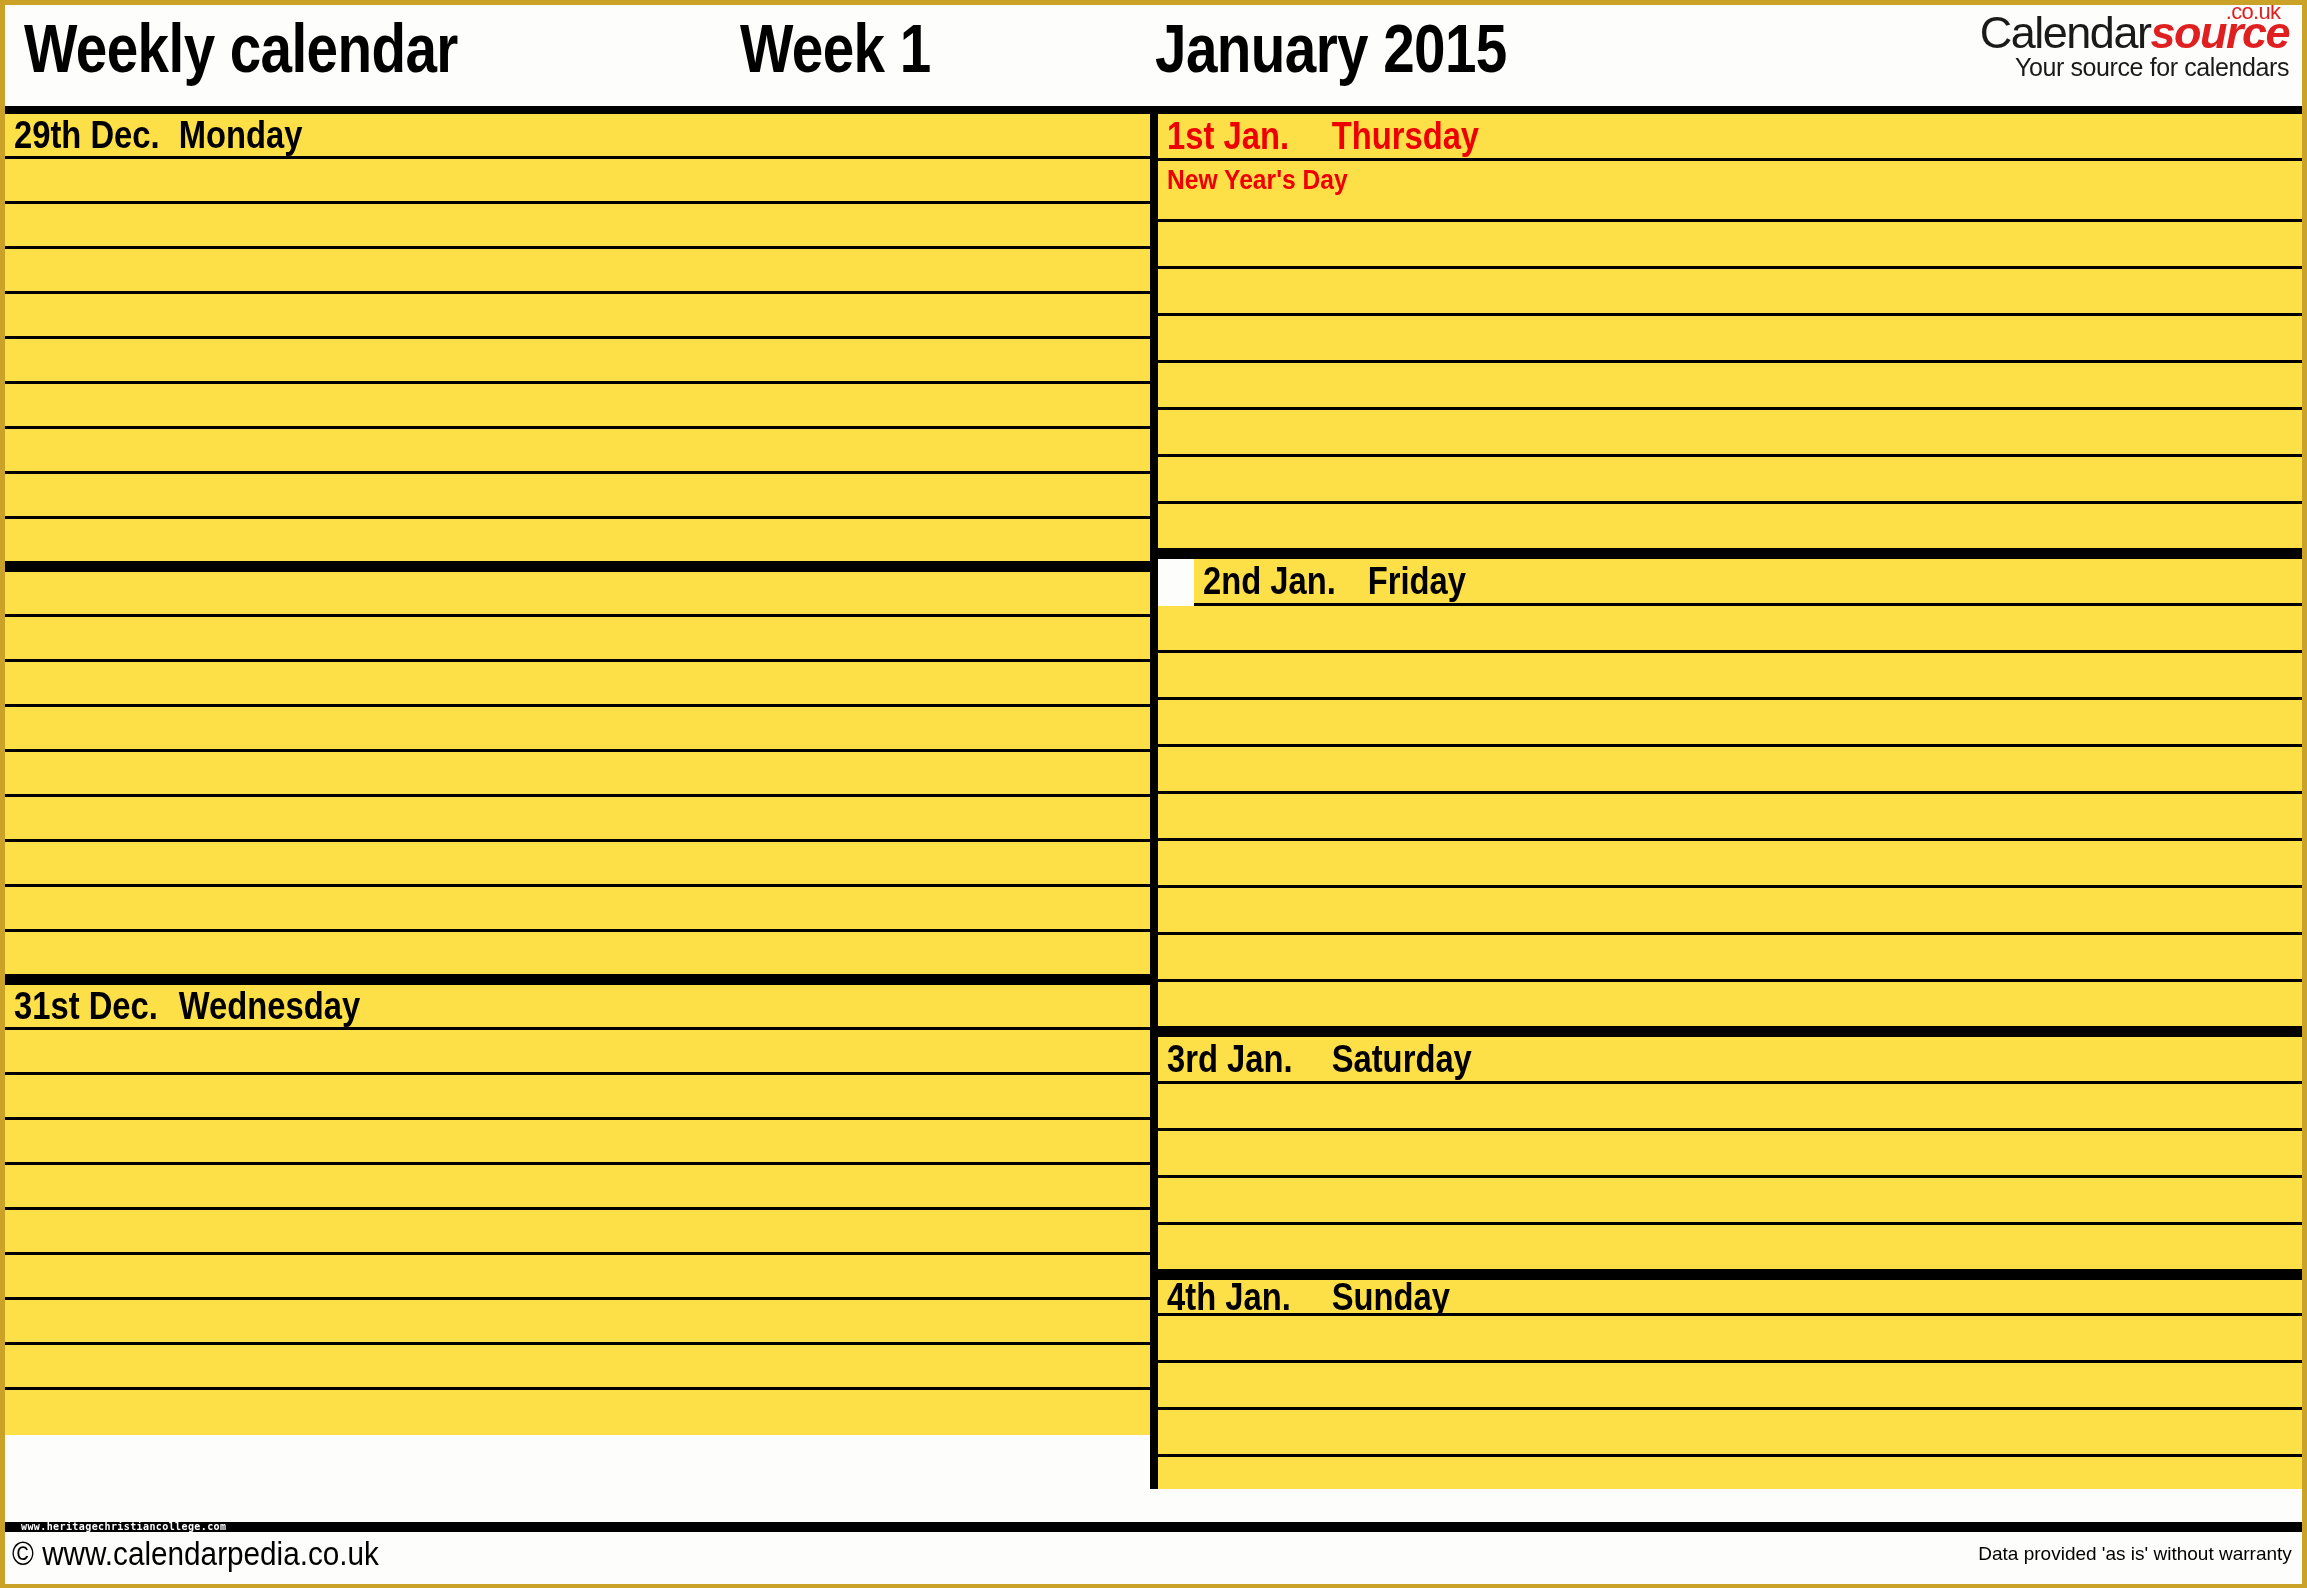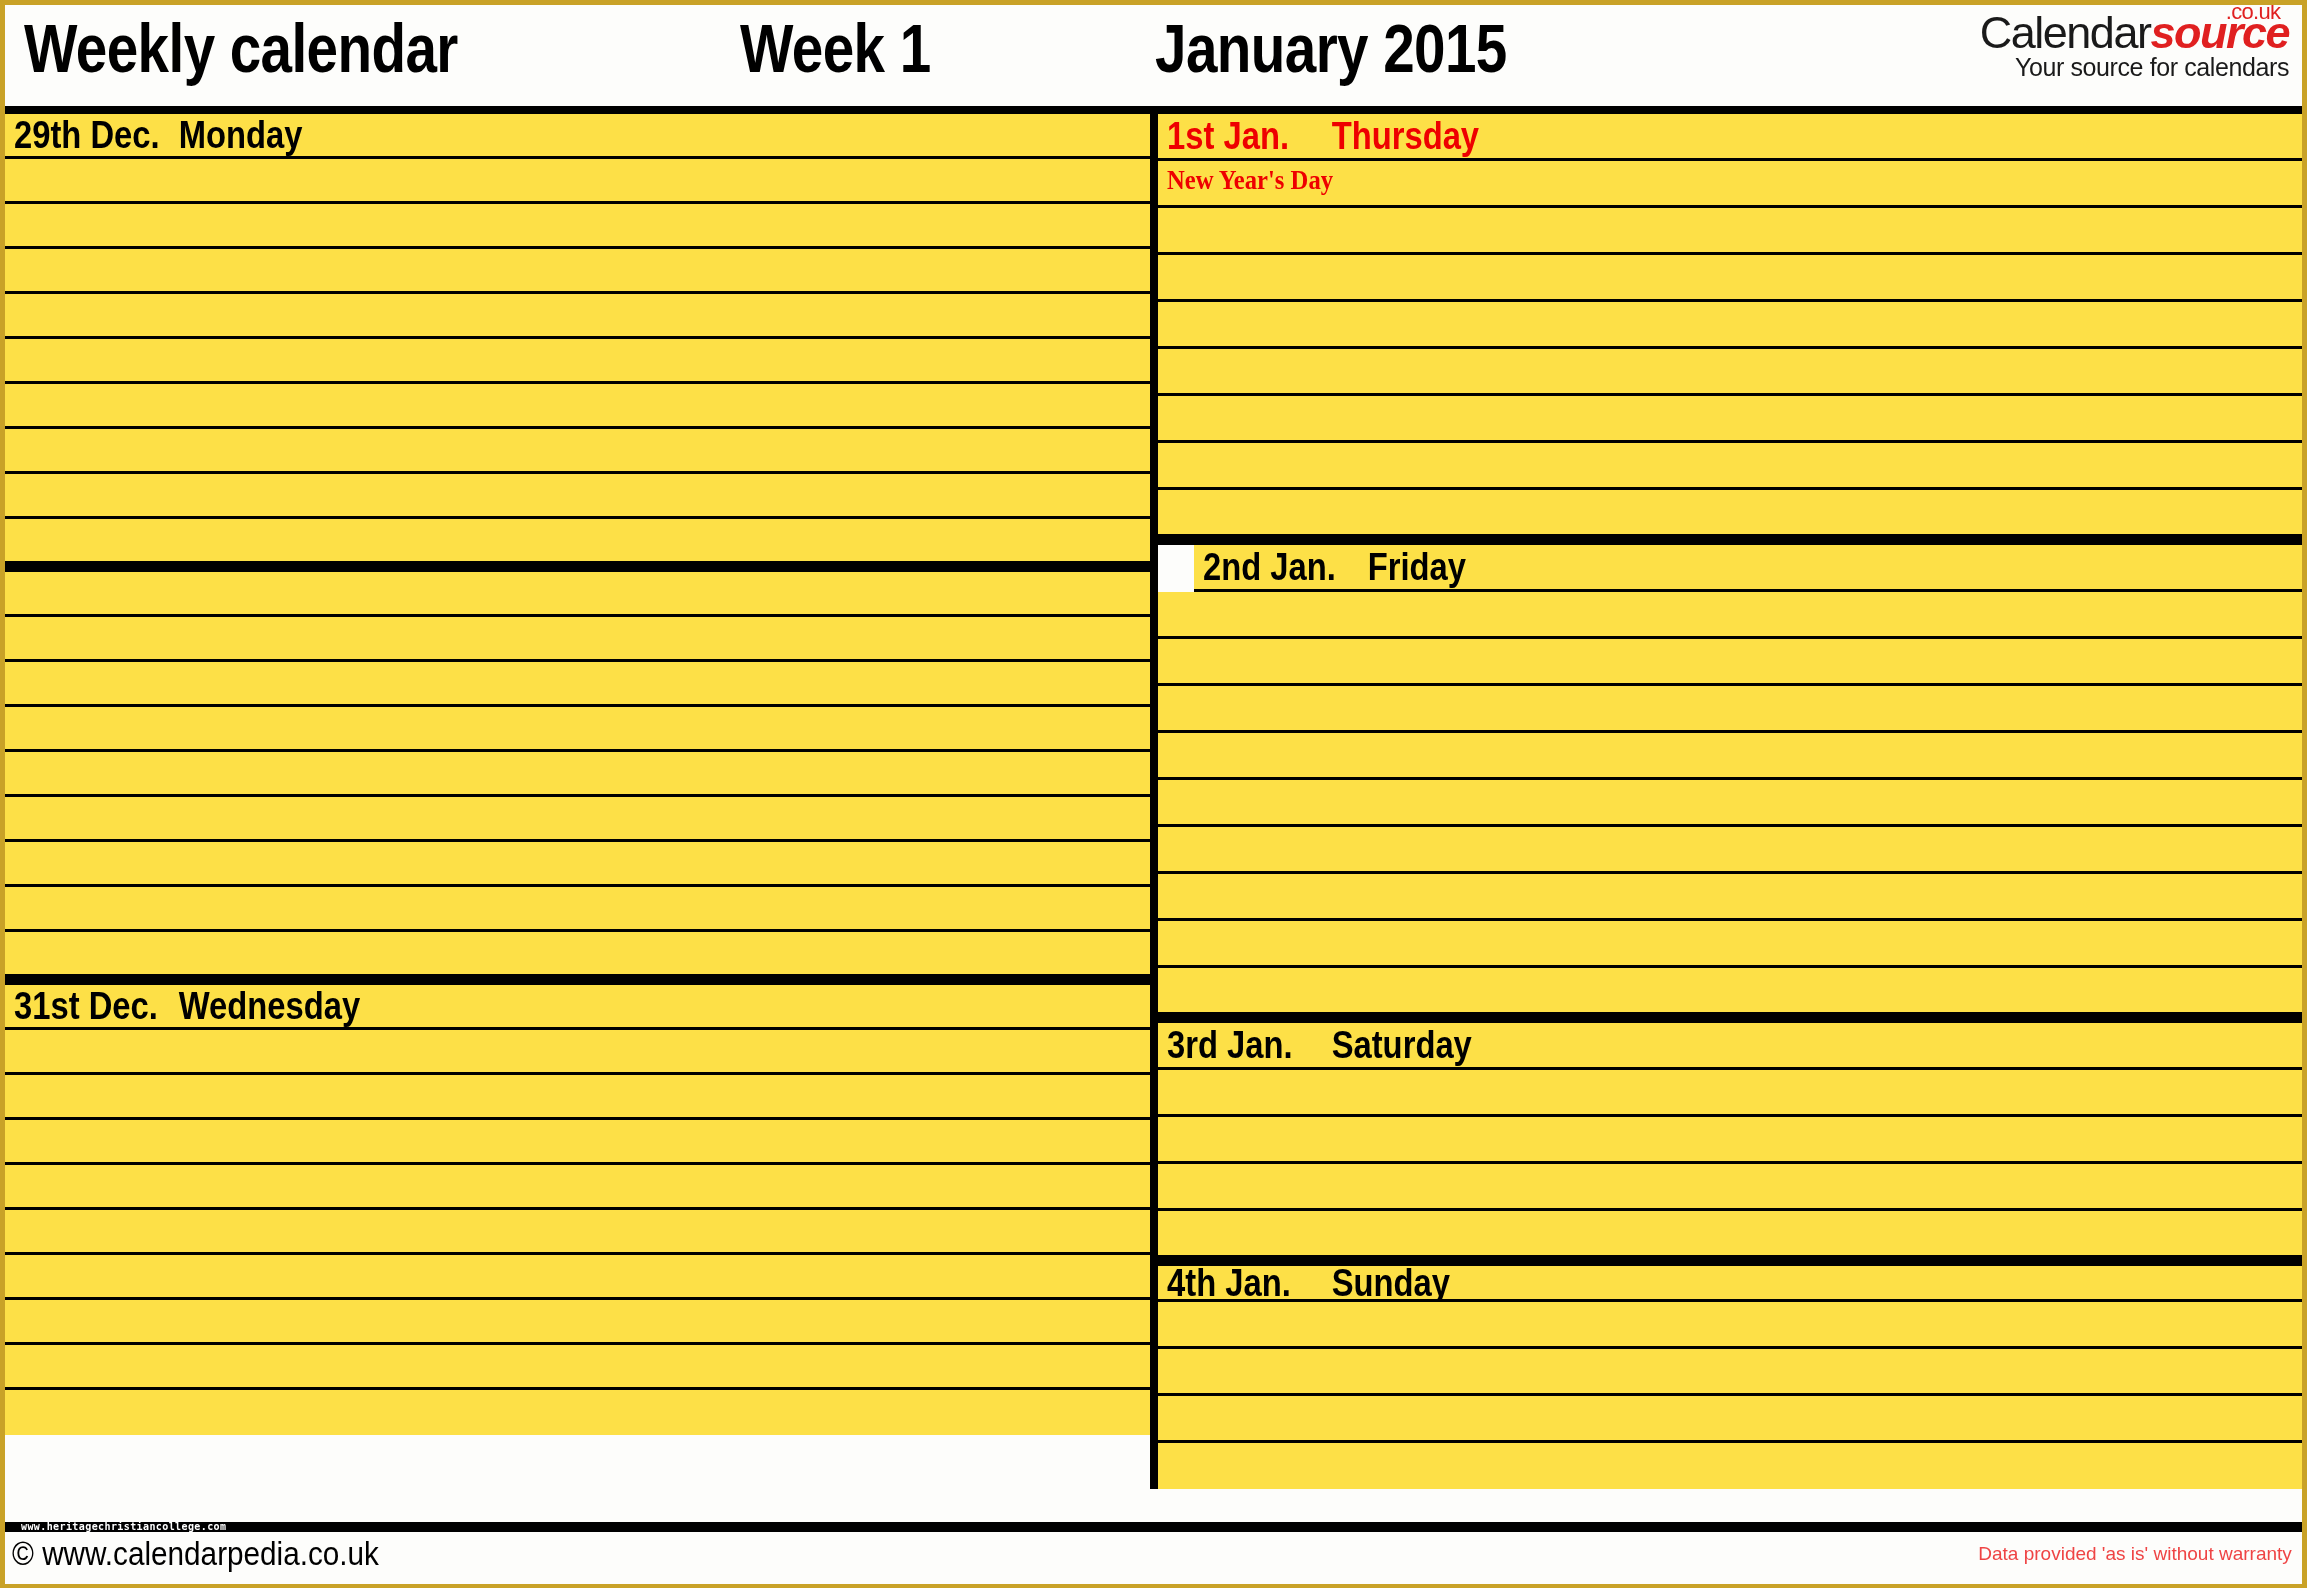--- a/index.html
+++ b/index.html
@@ -205,21 +205,21 @@
     white-space: nowrap;
     transform: scaleX(0.9);
     transform-origin: left top;
   }
   #warranty {
     position: absolute;
     right: 10.2px;
     top: 10.2px;
     font-size: 19px;
     line-height: 23px;
-    color: #ef4444;
+    color: #000000;
     white-space: nowrap;
   }
   #footer-spacer { height: 33px; }
 </style>
 </head>
 <body>
 
 <div id="page">
 
   <div id="header">
@@ -277,21 +277,21 @@
           <div class="row" style="height: 45px;"></div>
           <div class="row last-open" style="height: 45px;"></div>
         </div>
       </div>
     <div id="col-mid"></div>
     <div id="col-right" class="col">
         <div class="day-block holiday-block">
           <div class="row day-head" style="height: 47px;">
             <div class="day-head-inner"><span class="dh-date">1st Jan.</span><span class="dh-name">Thursday</span></div>
           </div>
-          <div class="row" style="height: 47px; font-family: Liberation Serif, serif;">
+          <div class="row" style="height: 61px;">
             <div class="holiday-text">New Year's Day</div>
           </div>
           <div class="row" style="height: 47px;"></div>
           <div class="row" style="height: 47px;"></div>
           <div class="row" style="height: 47px;"></div>
           <div class="row" style="height: 47px;"></div>
           <div class="row" style="height: 47px;"></div>
           <div class="row" style="height: 47px;"></div>
           <div class="row" style="height: 47px;"></div>
         </div>

